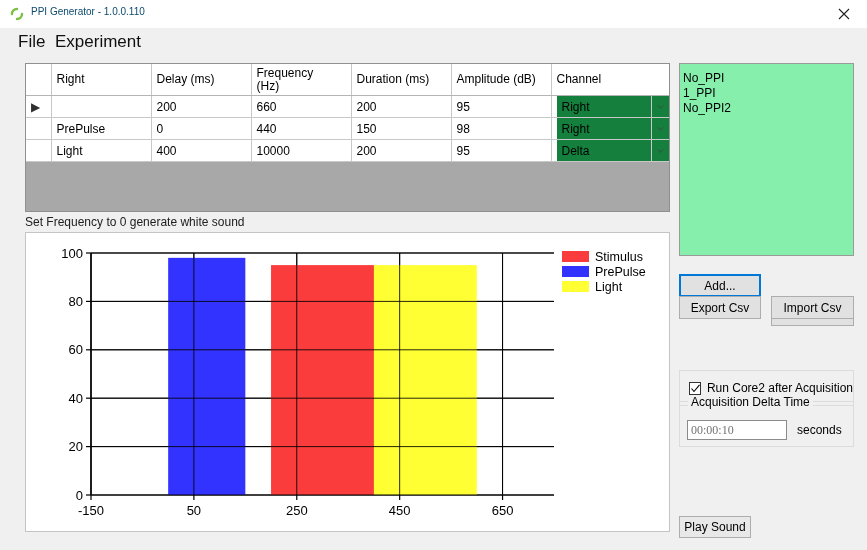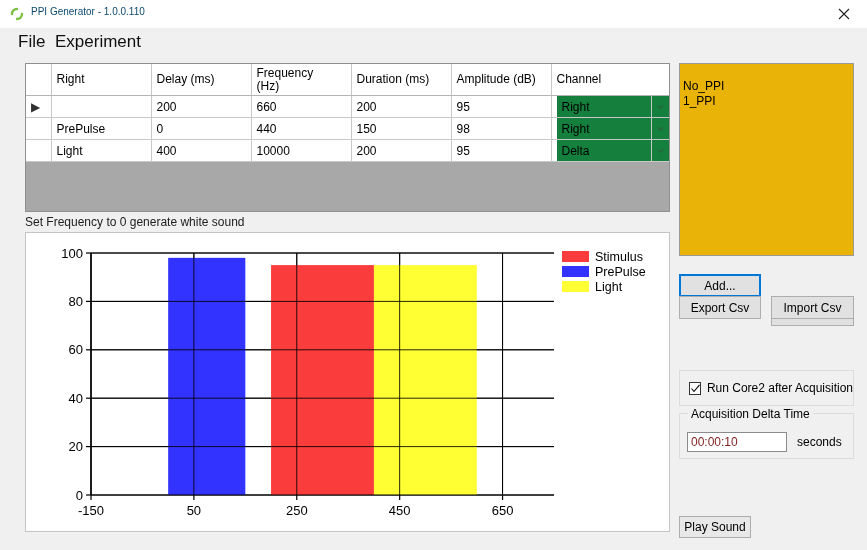--- a/index.html
+++ b/index.html
@@ -127,23 +127,23 @@
   #chart-panel {
     position: absolute; left: 25px; top: 232px; width: 645px; height: 300px;
     background: #ffffff; border: 1px solid #c4c4c4;
     box-sizing: border-box; overflow: hidden;
   }
   #plot-svg { position: absolute; left: 0; top: 0; }
 
   
   #listbox {
     position: absolute; left: 679px; top: 63px; width: 175px; height: 193px;
-    background: #eab308; border: 1px solid #9a9a9a;
+    background: #86efac; border: 1px solid #9a9a9a;
     box-sizing: border-box; overflow: hidden;
-    padding: 15px 0 0 0;
+    padding: 7px 0 0 0;
   }
   .list-item {
     height: 15px; line-height: 15px; font-size: 12px;
     padding-left: 3px; color: #000; white-space: nowrap;
   }
   .list-item.selected { background: #0078d7; color: #ffffff; }
 
   .btn {
     position: absolute; height: 23px;
     background: #e1e1e1; border: 1px solid #adadad;
@@ -167,34 +167,34 @@
   }
   #chk-box {
     width: 13px; height: 13px; background: #ffffff;
     border: 1px solid #333333; box-sizing: border-box;
     margin-left: 9px; position: relative;
   }
   #chk-box svg { position: absolute; left: 1px; top: 1px; }
   #chk-label { margin-left: 6px; font-size: 12px; white-space: nowrap; }
 
   #delta-group {
-    position: absolute; left: 679px; top: 413px; width: 175px; height: 46px;
+    position: absolute; left: 679px; top: 401px; width: 175px; height: 46px;
     border: 1px solid #dcdcdc; box-sizing: border-box;
     background: transparent;
   }
   #delta-legend {
     position: absolute; left: 8px; top: -7px;
     background: #f0f0f0; padding: 0 3px;
     font-size: 12px; color: #000; white-space: nowrap;
   }
   #delta-input {
     position: absolute; left: 7px; top: 18px; width: 100px; height: 20px;
     background: #ffffff; border: 1px solid #8b8b8b; box-sizing: border-box;
-    font-size: 12px; font-family: Liberation Sans, sans-serif;
-    padding-left: 3px; line-height: 18px; color: #7f1d1d;
+    font-size: 12px; font-family: Liberation Serif, serif;
+    padding-left: 3px; line-height: 18px; color: #737373;
   }
   #delta-units {
     position: absolute; left: 117px; top: 21px;
     font-size: 12px; white-space: nowrap;
   }
 </style>
 </head>
 <body>
 
 <div id="titlebar">
@@ -358,20 +358,21 @@
       <rect x="536" y="33" width="27" height="11" fill="#3333ff"></rect>
       <text x="569" y="43" font-family="&quot;Liberation Sans&quot;, sans-serif" font-size="12.5" fill="#000">PrePulse</text>
       <rect x="536" y="48" width="27" height="11" fill="#ffff33"></rect>
       <text x="569" y="58" font-family="&quot;Liberation Sans&quot;, sans-serif" font-size="12.5" fill="#000">Light</text>
     </svg>
 </div>
 
 <div id="listbox">
   <div class="list-item">No_PPI</div>
   <div class="list-item">1_PPI</div>
+  <div class="list-item">No_PPI2</div>
 </div>
 
 <div class="btn focused" id="btn-add">Add...</div>
 <div class="btn" id="btn-remove">Remove</div>
 <div class="btn" id="btn-exportcsv">Export Csv</div>
 <div class="btn" id="btn-importcsv">Import Csv</div>
 
 <div id="chk-group">
   <span id="chk-box">
     <svg width="9" height="9" viewBox="0 0 9 9">

